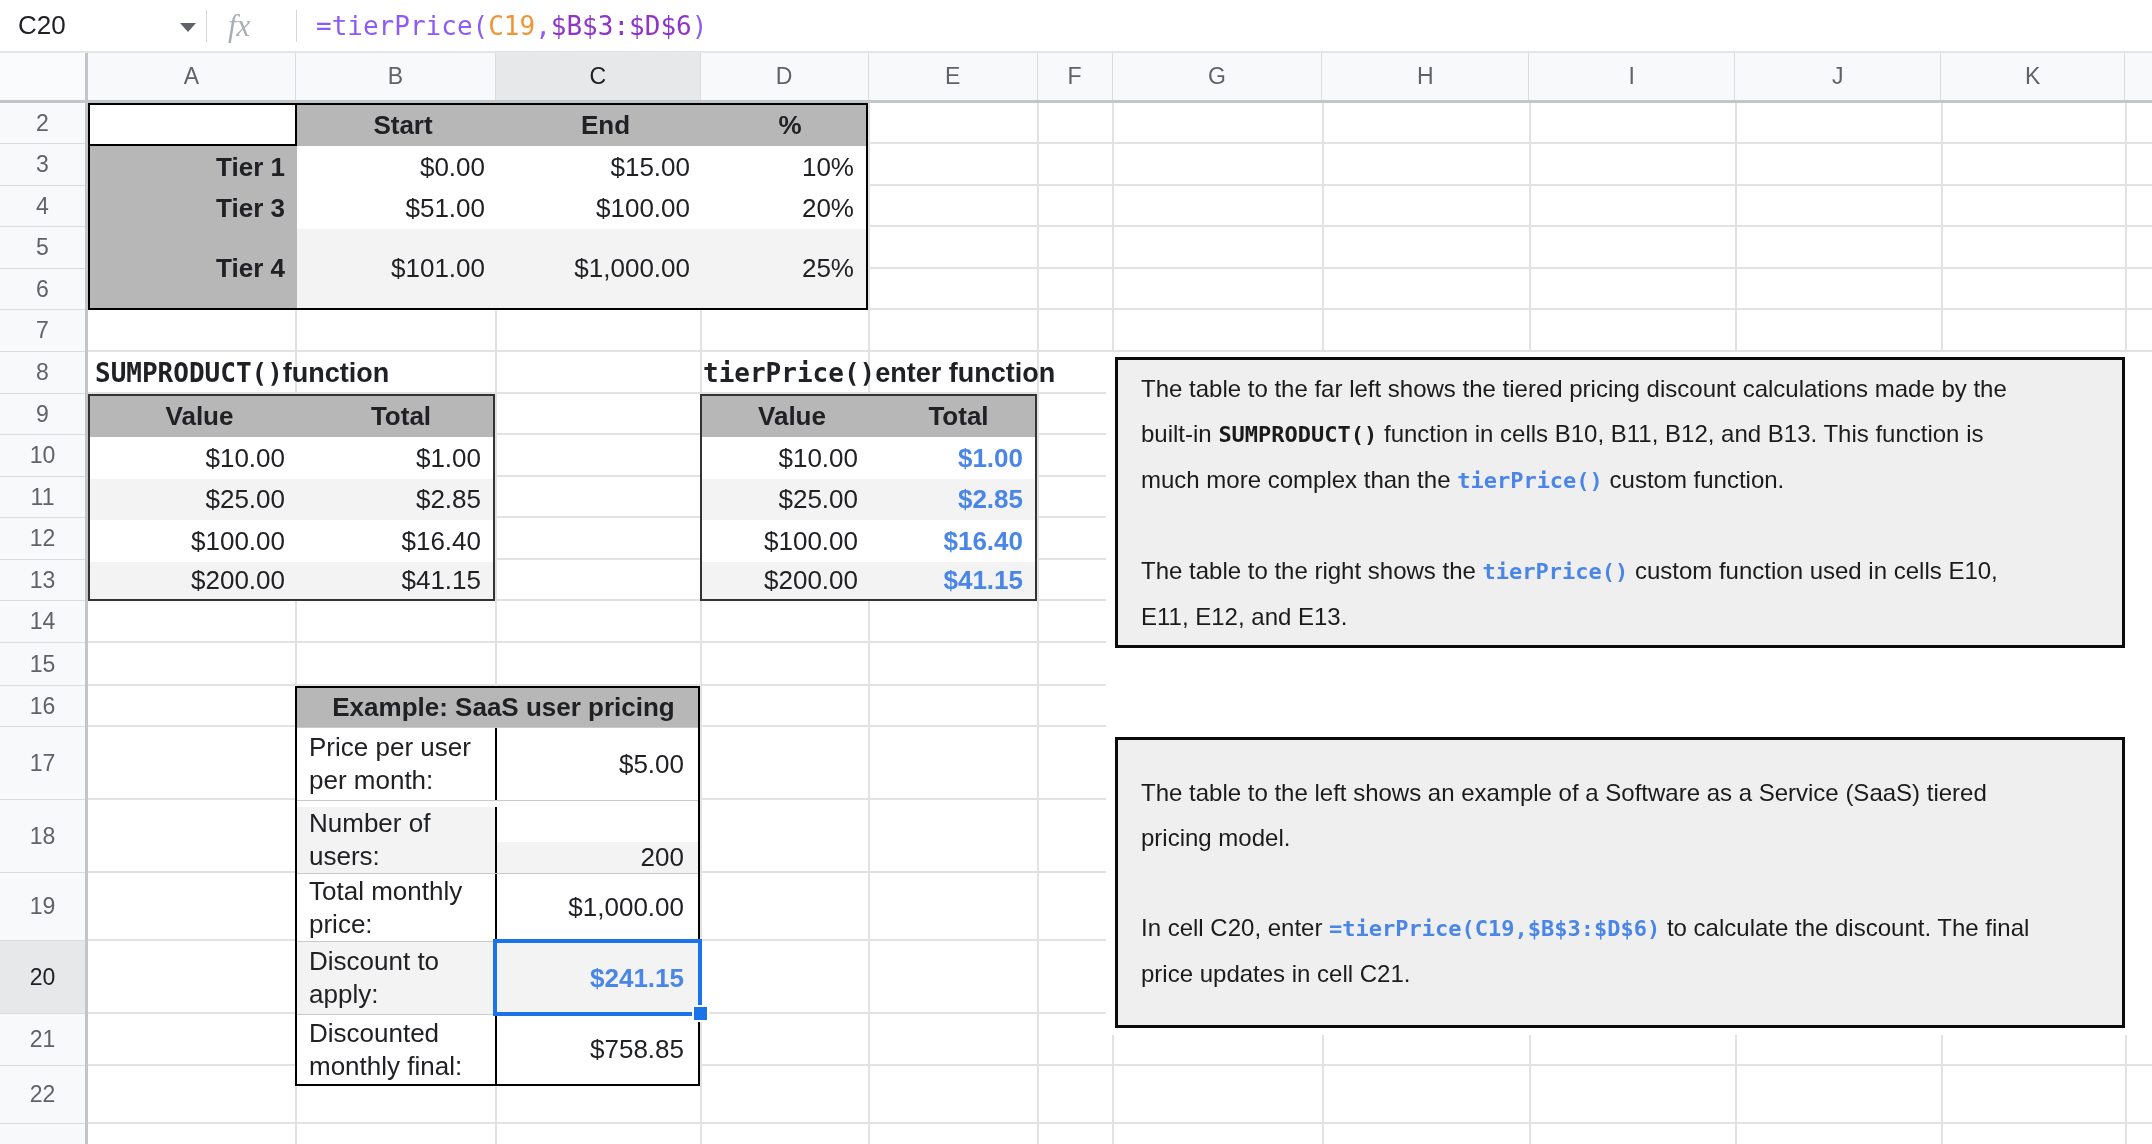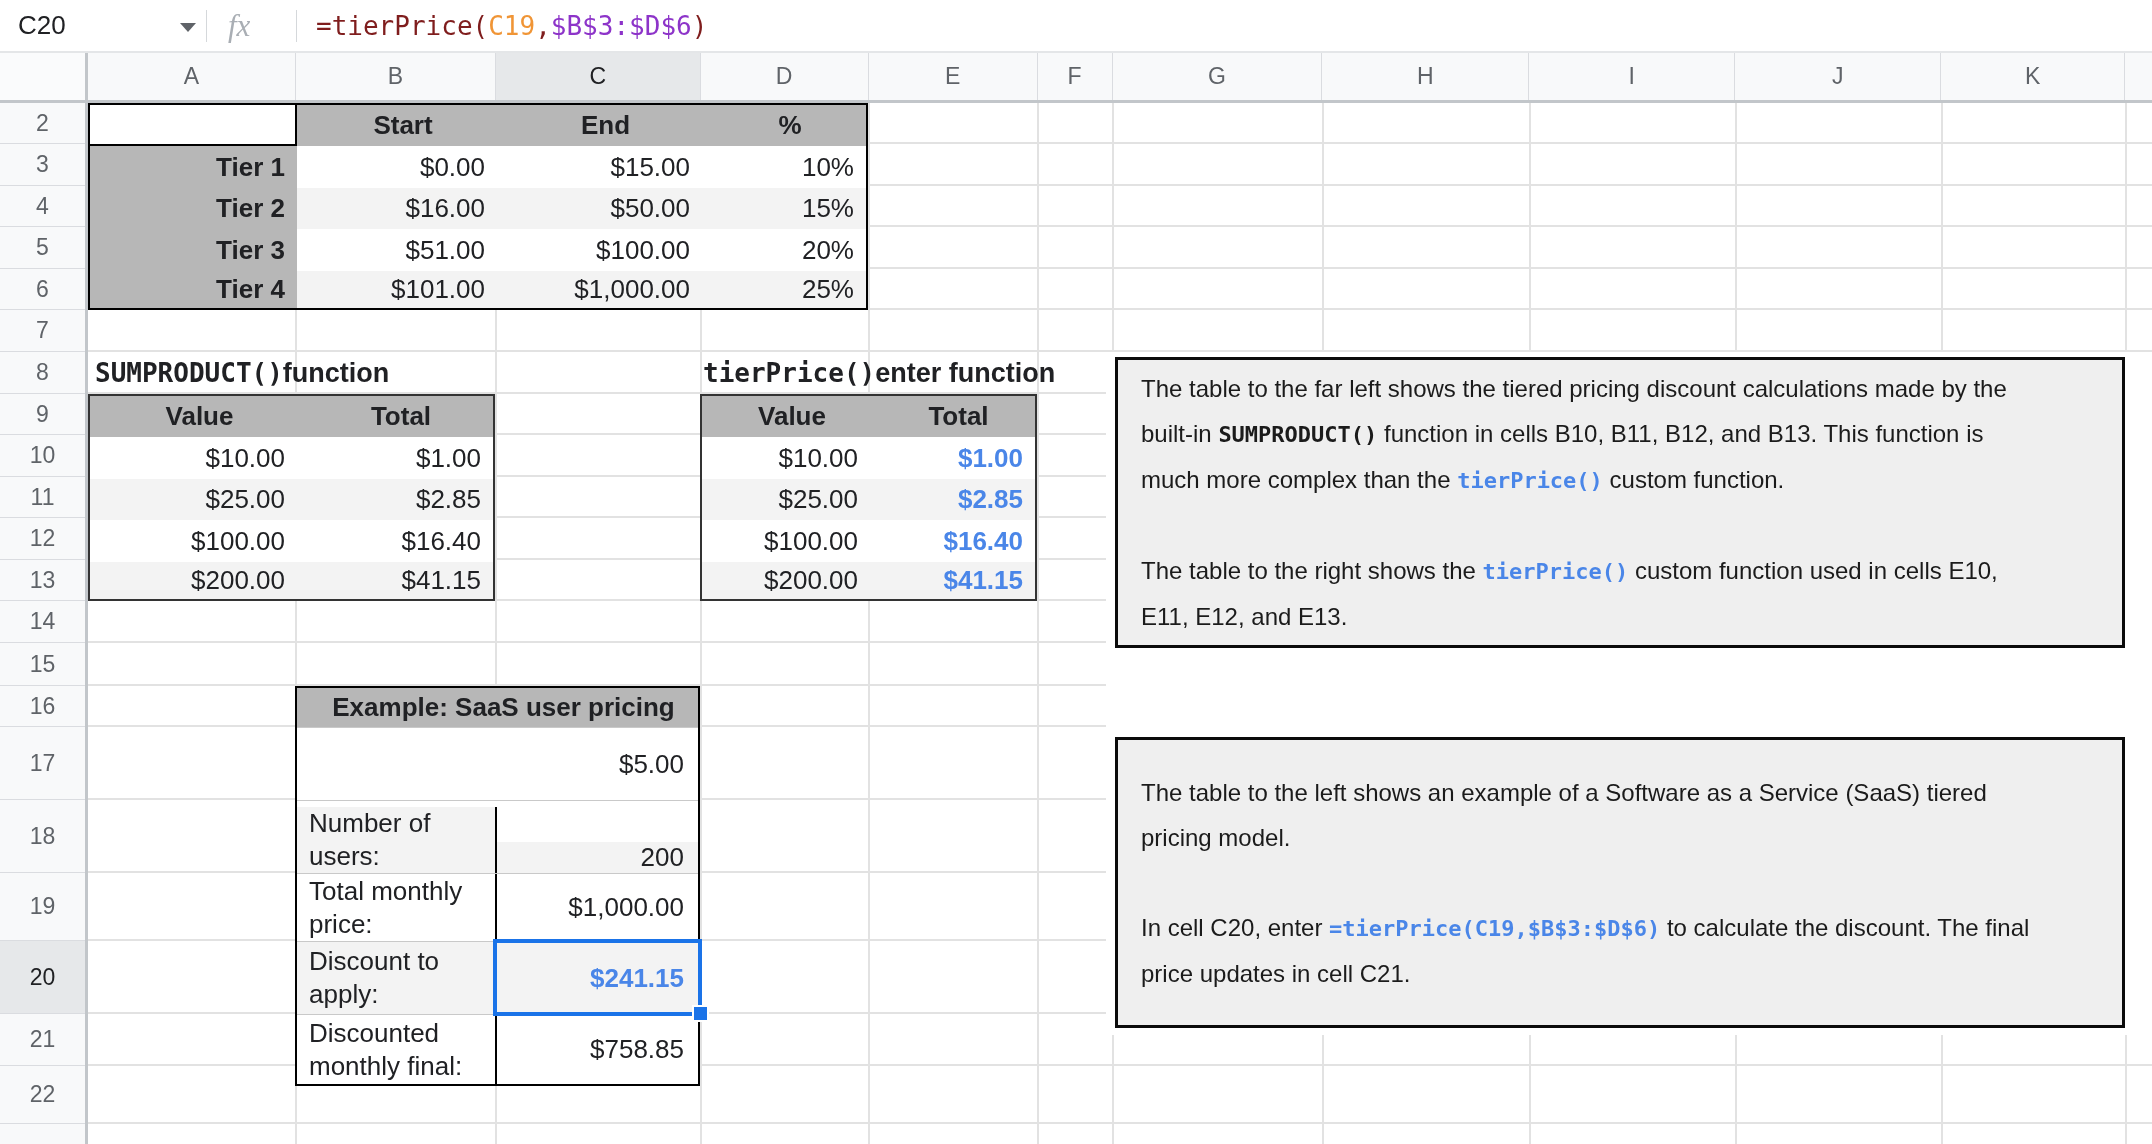--- a/index.html
+++ b/index.html
@@ -15,21 +15,21 @@
           border-left:8px solid transparent;border-right:8px solid transparent;
           border-top:9px solid #5f6368;}
   .vdiv{position:absolute;top:10px;height:32px;width:1px;background:#d5d8db;}
   .d1{left:206px;} .d2{left:296px;}
   .fx{position:absolute;left:228px;top:0;height:51px;display:flex;align-items:center;
       font-family:"Liberation Serif",serif;font-style:italic;font-size:31px;color:#a9aeb4;}
   .formula{position:absolute;left:316px;top:0;height:51px;display:flex;align-items:center;
       font-family:"DejaVu Sans Mono",monospace;font-size:26px;color:#202124;white-space:pre;}
   .seg-tok-orange{color:var(--token_orange,#f09536);}
   .seg-tok-purple{color:var(--token_purple,#8d34c9);}
-  .seg-tok-default{color:#7f1d1d;}
+  .seg-tok-default{color:#8b5cf6;}
 
   
   .corner{position:absolute;left:0;top:53px;width:88px;height:50px;box-sizing:border-box;
           background:#fafbfc;border-right:3px solid #c2c6ca;border-bottom:3px solid #c2c6ca;}
   .colheads{position:absolute;left:88px;top:53px;width:2064px;height:50px;box-sizing:border-box;
           display:flex;background:#f8f9fa;border-bottom:3px solid #c2c6ca;}
   .colheads>div{box-sizing:border-box;height:47px;display:flex;align-items:center;justify-content:center;
           font-size:23px;color:#5f6368;border-left:1px solid #dadce0;}
   .colheads>div:first-child{border-left:none;}
   .colheads::after{content:"";width:27px;border-left:1px solid #dadce0;}
@@ -219,26 +219,20 @@
       <div class="cell c3 hc">End</div>
       <div class="cell c4 hc">%</div>
     </div>
     <div class="trow">
       <div class="cell c1 lab">Tier 1</div>
       <div class="cell c2 num">$0.00</div>
       <div class="cell c3 num">$15.00</div>
       <div class="cell c4 num">10%</div>
     </div>
     <div class="trow">
-      <div class="cell c1 lab">Tier 2</div>
-      <div class="cell c2 num band">$16.00</div>
-      <div class="cell c3 num band">$50.00</div>
-      <div class="cell c4 num band">15%</div>
-    </div>
-    <div class="trow">
       <div class="cell c1 lab">Tier 3</div>
       <div class="cell c2 num">$51.00</div>
       <div class="cell c3 num">$100.00</div>
       <div class="cell c4 num">20%</div>
     </div>
     <div class="trow">
       <div class="cell c1 lab">Tier 4</div>
       <div class="cell c2 num band">$101.00</div>
       <div class="cell c3 num band">$1,000.00</div>
       <div class="cell c4 num band">25%</div>
@@ -297,20 +291,21 @@
       <div class="cell c1 num band">$200.00</div>
       <div class="cell c2 num band blue">$41.15</div>
     </div>
   </div>
 
   <div class="table saas">
     <div class="trow hrow">
       <div class="cell hc">Example: SaaS user pricing</div>
     </div>
     <div class="trow brow">
+      <div class="cell c1">Price per user per month:</div>
       <div class="cell c2">$5.00</div>
     </div>
     <div class="trow brow">
       <div class="cell c1 band">Number of users:</div>
       <div class="cell c2 band">200</div>
     </div>
     <div class="trow brow">
       <div class="cell c1">Total monthly price:</div>
       <div class="cell c2">$1,000.00</div>
     </div>

